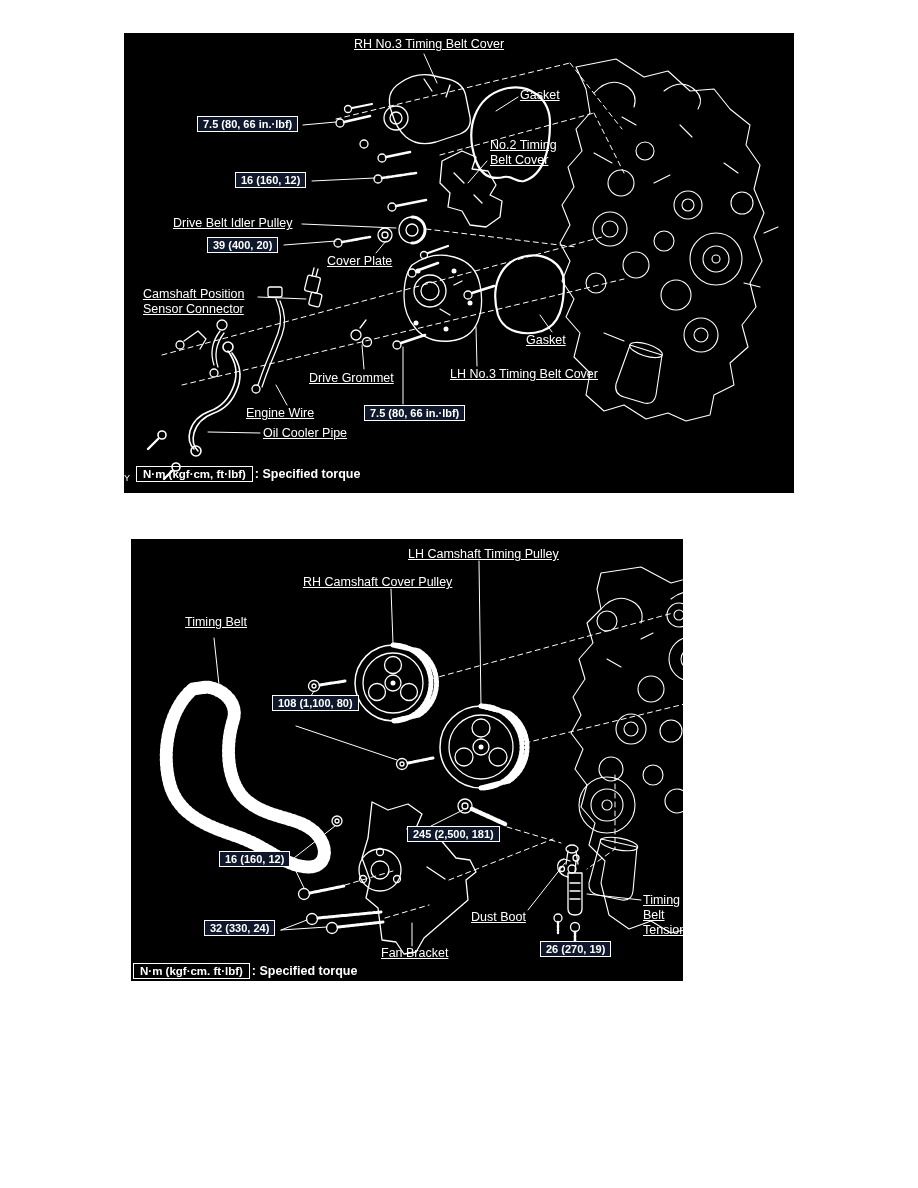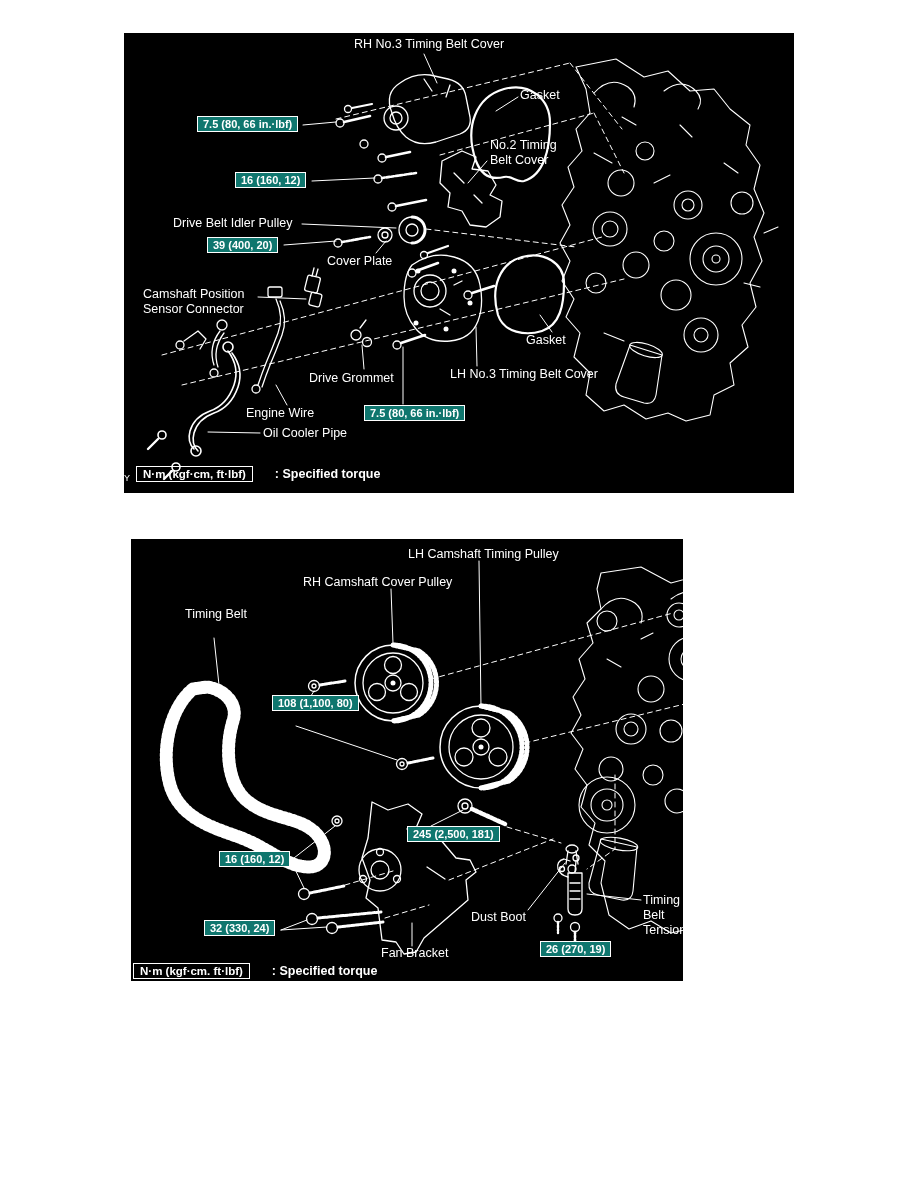--- a/index.html
+++ b/index.html
@@ -2,24 +2,24 @@
 <html><head>
 <meta charset="utf-8">
 <style>
   html,body{margin:0;padding:0;background:#ffffff;}
   .page{position:relative;width:918px;height:1188px;background:#ffffff;overflow:hidden;
         font-family:"Liberation Sans",sans-serif;}
   .panel{position:absolute;background:#000;overflow:hidden;}
   #panel-top{left:124px;top:33px;width:670px;height:460px;}
   #panel-bottom{left:131px;top:539px;width:552px;height:442px;}
   .panel svg{position:absolute;left:0;top:0;}
-  .lbl{position:absolute;color:#fff;font-size:12.5px;line-height:15px;white-space:pre-line;}
+  .lbl{position:absolute;color:#fff;font-size:12.5px;line-height:15px;white-space:pre-line;text-decoration:underline;}
   .tq{position:absolute;color:#fff;font-weight:bold;font-size:11px;line-height:14px;
-      border:1.5px solid #fff;padding:0 5px;background:#0f766e;white-space:nowrap;}
-  .legend{position:absolute;display:flex;align-items:center;gap:22px;}
+      border:1.5px solid #fff;padding:0 5px;background:#0f172a;white-space:nowrap;}
+  .legend{position:absolute;display:flex;align-items:center;gap:2px;}
   .legend .lbox{border:1.5px solid #fff;color:#fff;font-weight:bold;font-size:11.5px;
       line-height:14px;padding:0 6px;white-space:nowrap;}
   .legend .lsuffix{color:#fff;font-size:12.5px;white-space:nowrap;font-weight:bold;}
   .marker{position:absolute;color:#fff;font-size:9px;line-height:10px;}
 </style>
 </head>
 <body>
 
 <div class="page">
 
@@ -391,21 +391,21 @@
             <circle cx="572" cy="300" r="6"></circle>
           <path d="M470,300 l36,8 -4,44 q-1,10 -11,9 l-24,-5 q-10,-2 -9,-12 z"></path>
           <ellipse cx="488" cy="305" rx="19" ry="6" transform="rotate(10 488 305)"></ellipse>
           <path d="M600,220 l18,6 M616,260 l16,-4 M590,330 l16,10 M476,120 l14,8 M510,100 l12,-6 M624,120 l12,8 M560,350 l14,8"></path>
         </g>
       </g>
     </svg>
 
     <div class="lbl" style="left:277px;top:8px">LH Camshaft Timing Pulley</div>
     <div class="lbl" style="left:172px;top:36px">RH Camshaft Cover Pulley</div>
-    <div class="lbl" style="left:54px;top:68px">Timing Belt</div>
+    <div class="lbl" style="left:54px;top:76px">Timing Belt</div>
     <div class="tq" style="left:141px;top:156px">108 (1,100, 80)</div>
     <div class="tq" style="left:276px;top:287px">245 (2,500, 181)</div>
     <div class="tq" style="left:88px;top:312px">16 (160, 12)</div>
     <div class="tq" style="left:73px;top:381px">32 (330, 24)</div>
     <div class="lbl" style="left:340px;top:371px">Dust Boot</div>
     <div class="lbl" style="left:250px;top:407px">Fan Bracket</div>
     <div class="lbl" style="left:512px;top:354px">Timing Belt Tensioner</div>
     <div class="tq" style="left:409px;top:402px">26 (270, 19)</div>
 
     <div class="legend" style="left:2px;top:424px">

